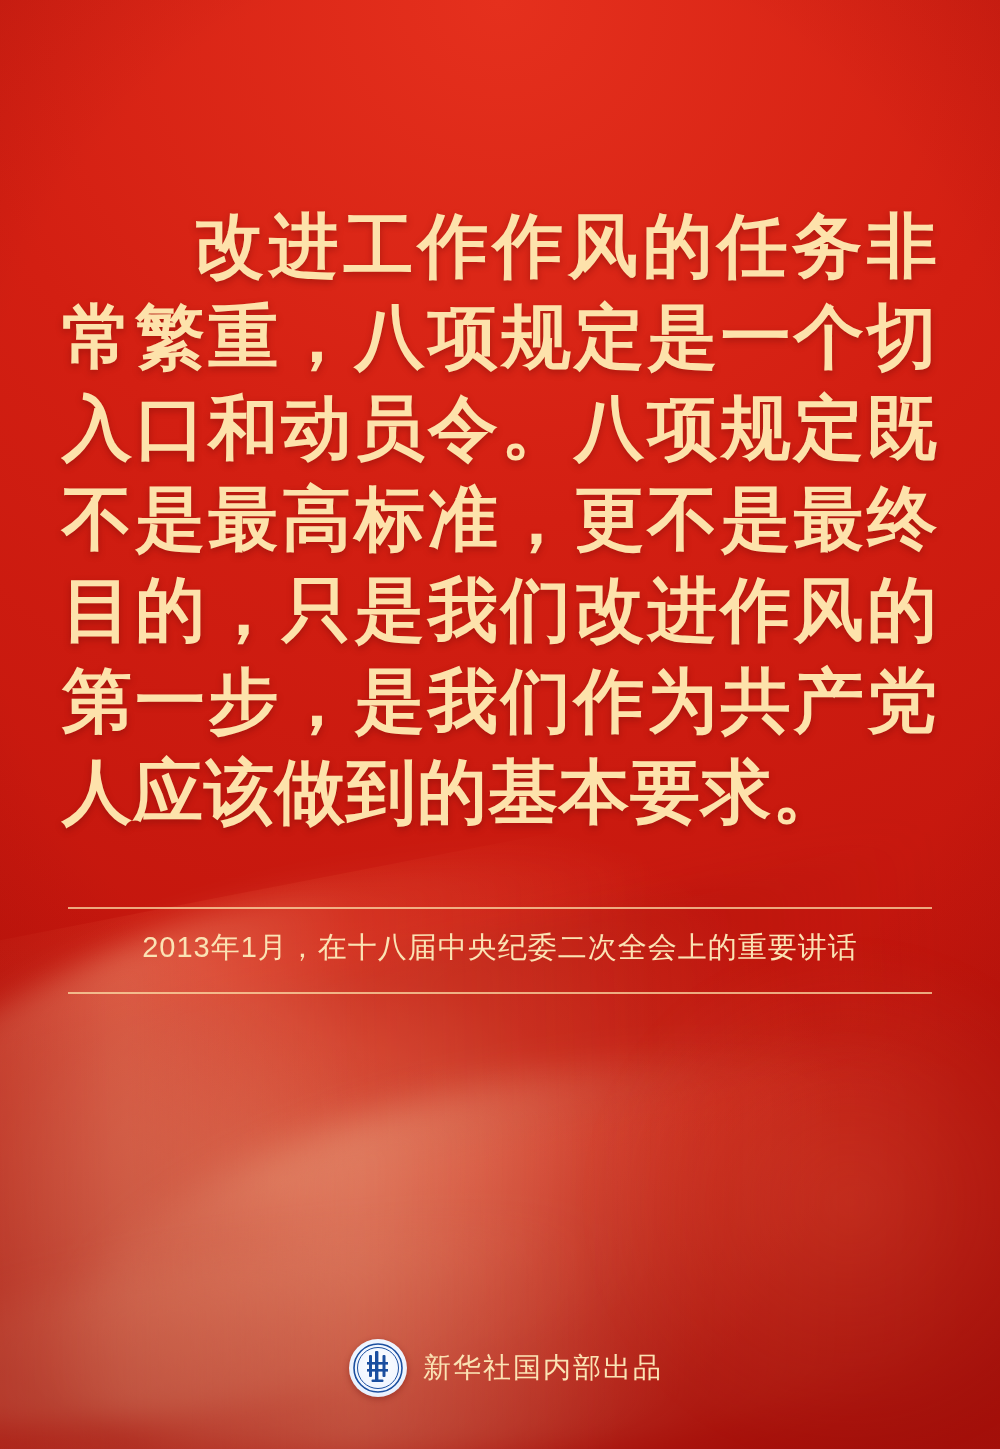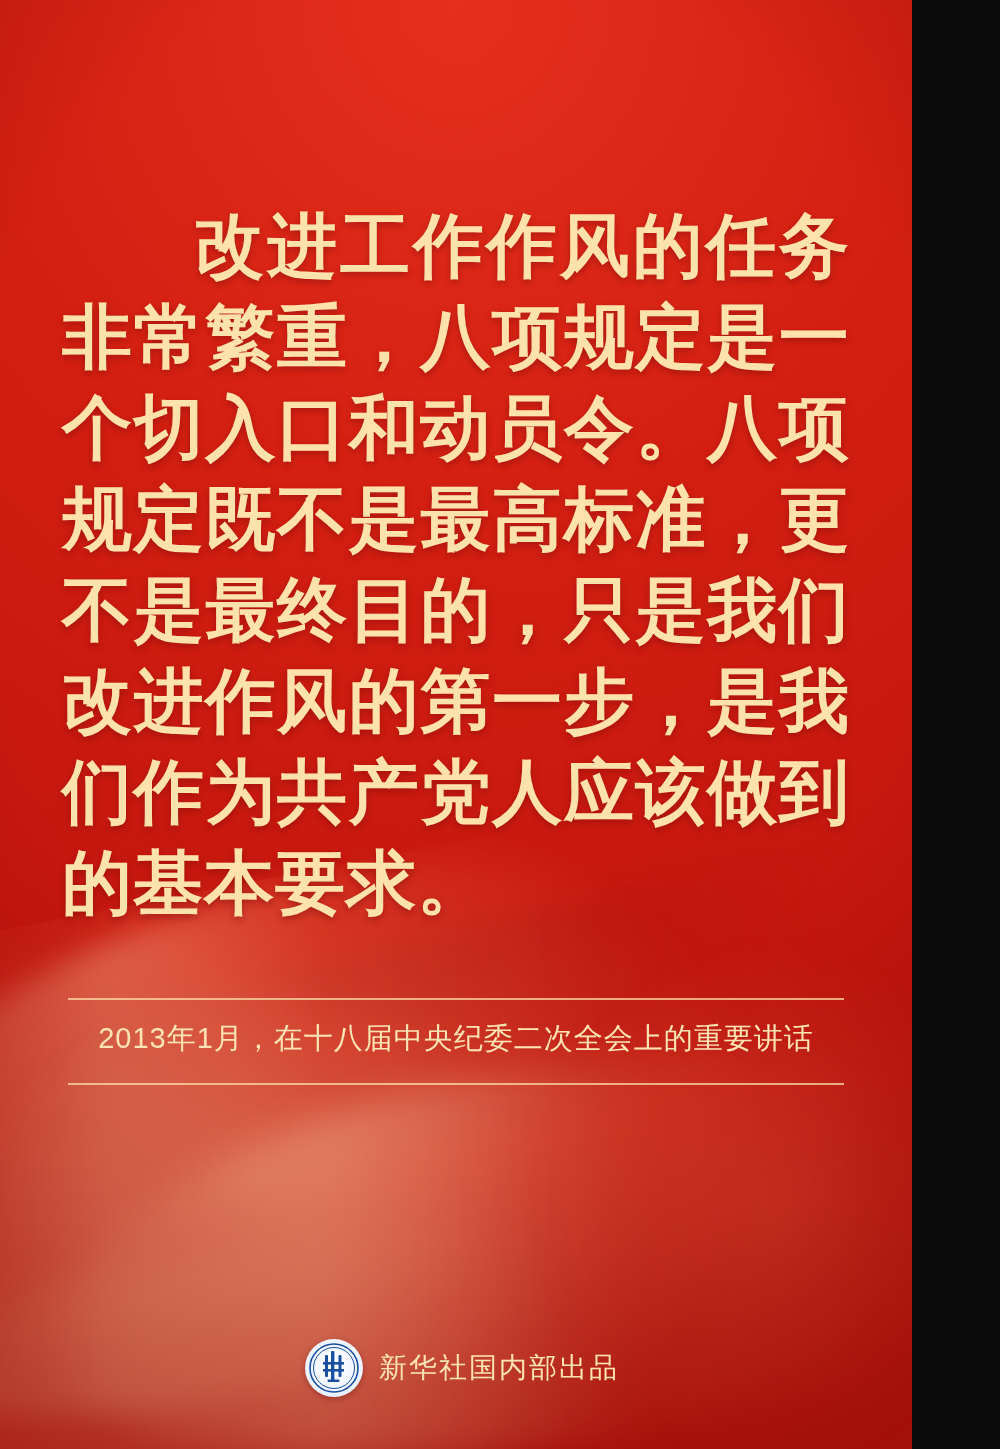--- a/index.html
+++ b/index.html
@@ -2,21 +2,21 @@
 <html lang="zh"><head>
 <meta charset="utf-8">
 <style>
   html, body {
     margin: 0;
     padding: 0;
     background: #0b0b0b;
   }
   .poster {
     position: relative;
-    width: 912px;
+    width: 1000px;
     height: 1449px;
     overflow: hidden;
     background: #d42414;
     font-family: "Liberation Sans", "DejaVu Sans", sans-serif;
   }
   
   .bg-base {
     position: absolute;
     inset: 0;
     background:

